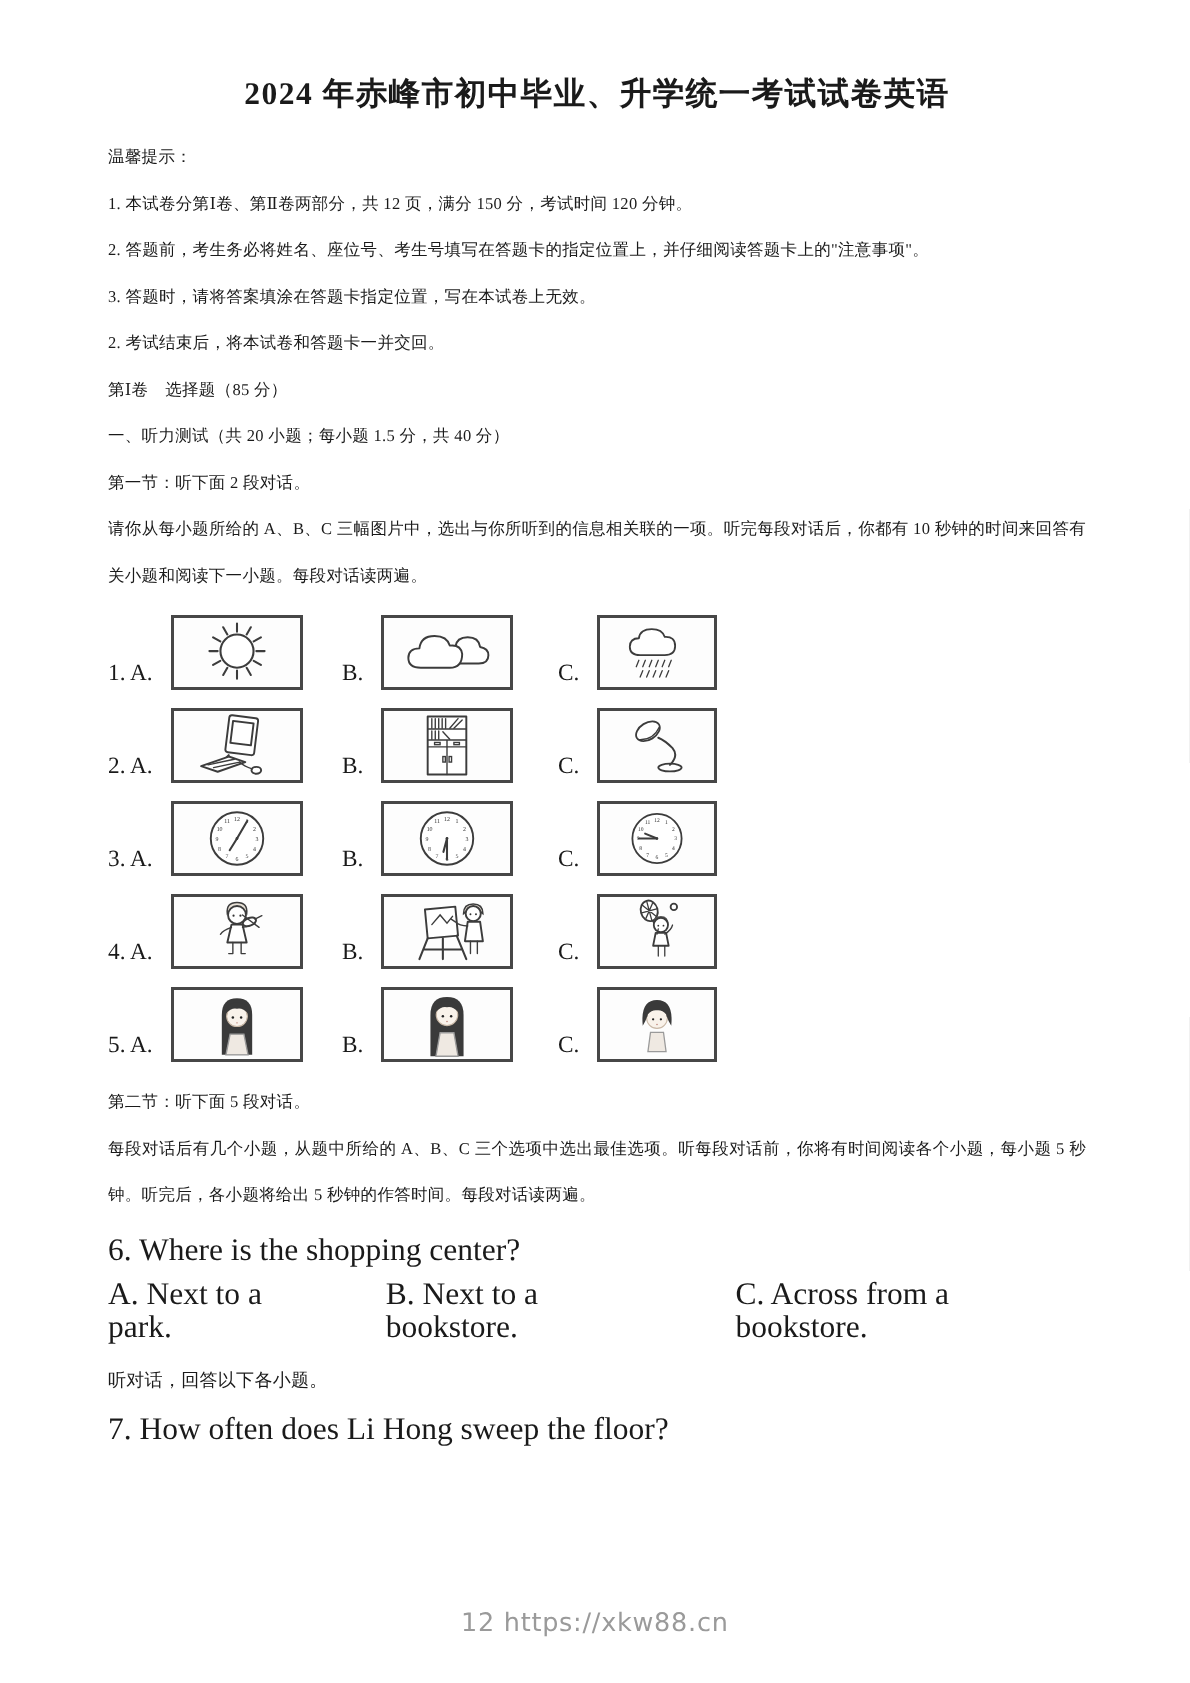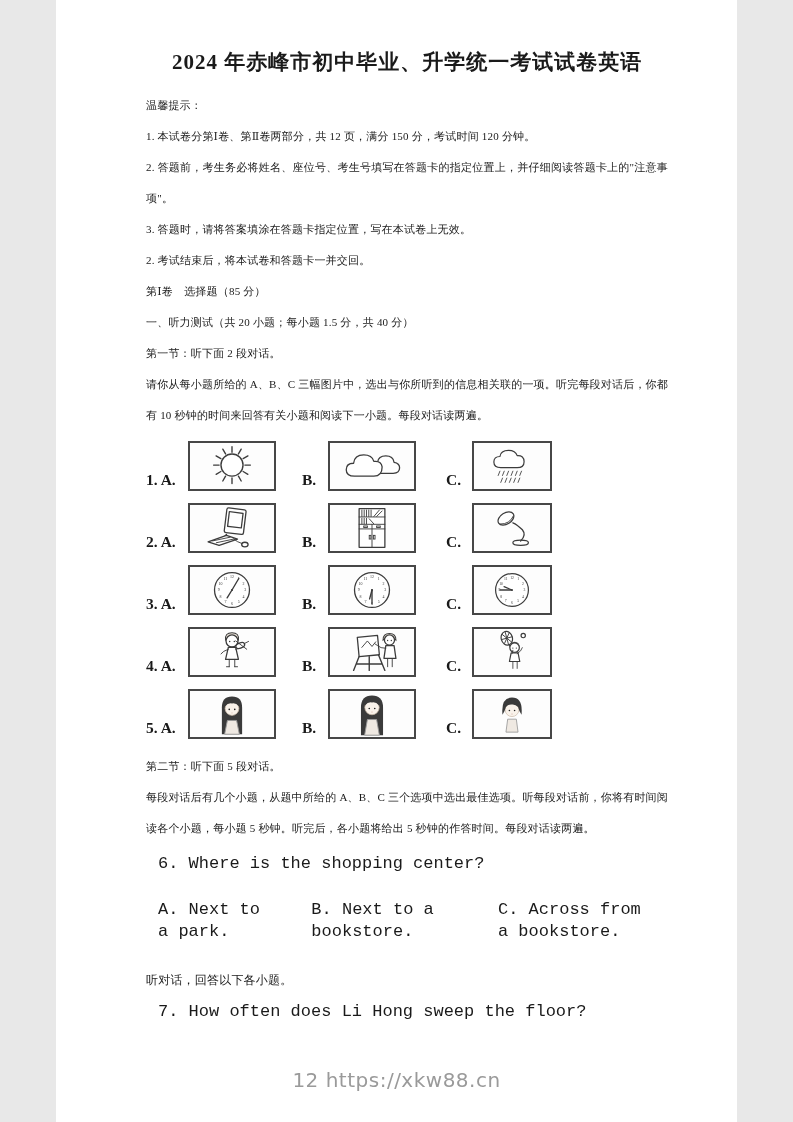--- a/index.html
+++ b/index.html
@@ -1,22 +1,22 @@
 <!DOCTYPE html>
 <html><head>
 <meta charset="utf-8">
 <style>
   html,body{margin:0;padding:0;background:#e8e8e8;}
   .page{
     position:relative;
-    width:681px;height:1122px;
+    width:793px;height:1122px;
     margin:0 auto;
     background:#ffffff;
     box-sizing:border-box;
-    padding:48px 69px 0 90px;
+    padding:48px 69px 0 72px;
     font-family:"Liberation Serif","DejaVu Serif",serif;
     color:#1a1a1a;
     overflow:hidden;
   }
   .title{
     margin:0 0 14px 0;
     font-size:21px;
     font-weight:700;
     text-align:center;
     letter-spacing:1px;
@@ -25,58 +25,58 @@
     margin:0;
     font-size:11px;
     font-weight:400;
     line-height:31px;
     text-align:justify;
     letter-spacing:0.2px;
   }
   .zh.center{text-align:left;}
   .zh.regular{font-weight:400;}
   .en{
-    margin:12px;
-    font-size:17px;
+    margin:0;
+    font-size:21px;
     font-weight:400;
     line-height:22px;
-    font-family:Liberation Mono, monospace;
+    font-family:Liberation Serif, serif;
   }
   .q6{margin-top:9px;}
   .opt-row{display:flex;margin-top:7px;}
   .opt-b{margin-left:36px;}
   .opt-c{margin-left:40px;}
   .listen-note{margin-top:11px;font-size:12px;line-height:28px;}
   .q7{margin-top:7px;}
   .grid{margin-top:10px;}
   .img-row{display:flex;align-items:flex-end;margin-bottom:12px;}
   .qlabel{
     font-size:15.5px;
-    font-weight:700;
+    font-weight:400;
     padding-bottom:2px;
     white-space:nowrap;
   }
   .lab-a{width:42px;}
   .lab-b{width:26px;margin-left:26px;}
   .lab-c{width:26px;margin-left:30px;}
   .imgbox{
     width:88px;height:50px;
     border:2px solid #474747;
     background:#fdfdfd;
     box-sizing:border-box;
   }
   .imgbox.small{width:80px;}
   .imgbox svg{display:block;width:100%;height:100%;}
   .footer{
     position:absolute;
     left:0;bottom:30px;
     width:100%;
     text-align:center;
     color:#9a9a9a;
-    font-size:20px;
+    font-size:17px;
     font-family:"DejaVu Sans","Liberation Sans",sans-serif;
     letter-spacing:0.5px;
   }
   .ink{stroke:#3c3c3c;fill:none;stroke-width:1.5;stroke-linecap:round;stroke-linejoin:round;}
   .ink-thin{stroke:#3c3c3c;fill:none;stroke-width:1;stroke-linecap:round;}
   .ink-fill{stroke:#3c3c3c;fill:#fff;stroke-width:1.4;stroke-linejoin:round;}
   .clock-num{font-size:4.3px;fill:#333;font-family:"Liberation Serif",serif;}
 </style>
 </head>
 <body>

